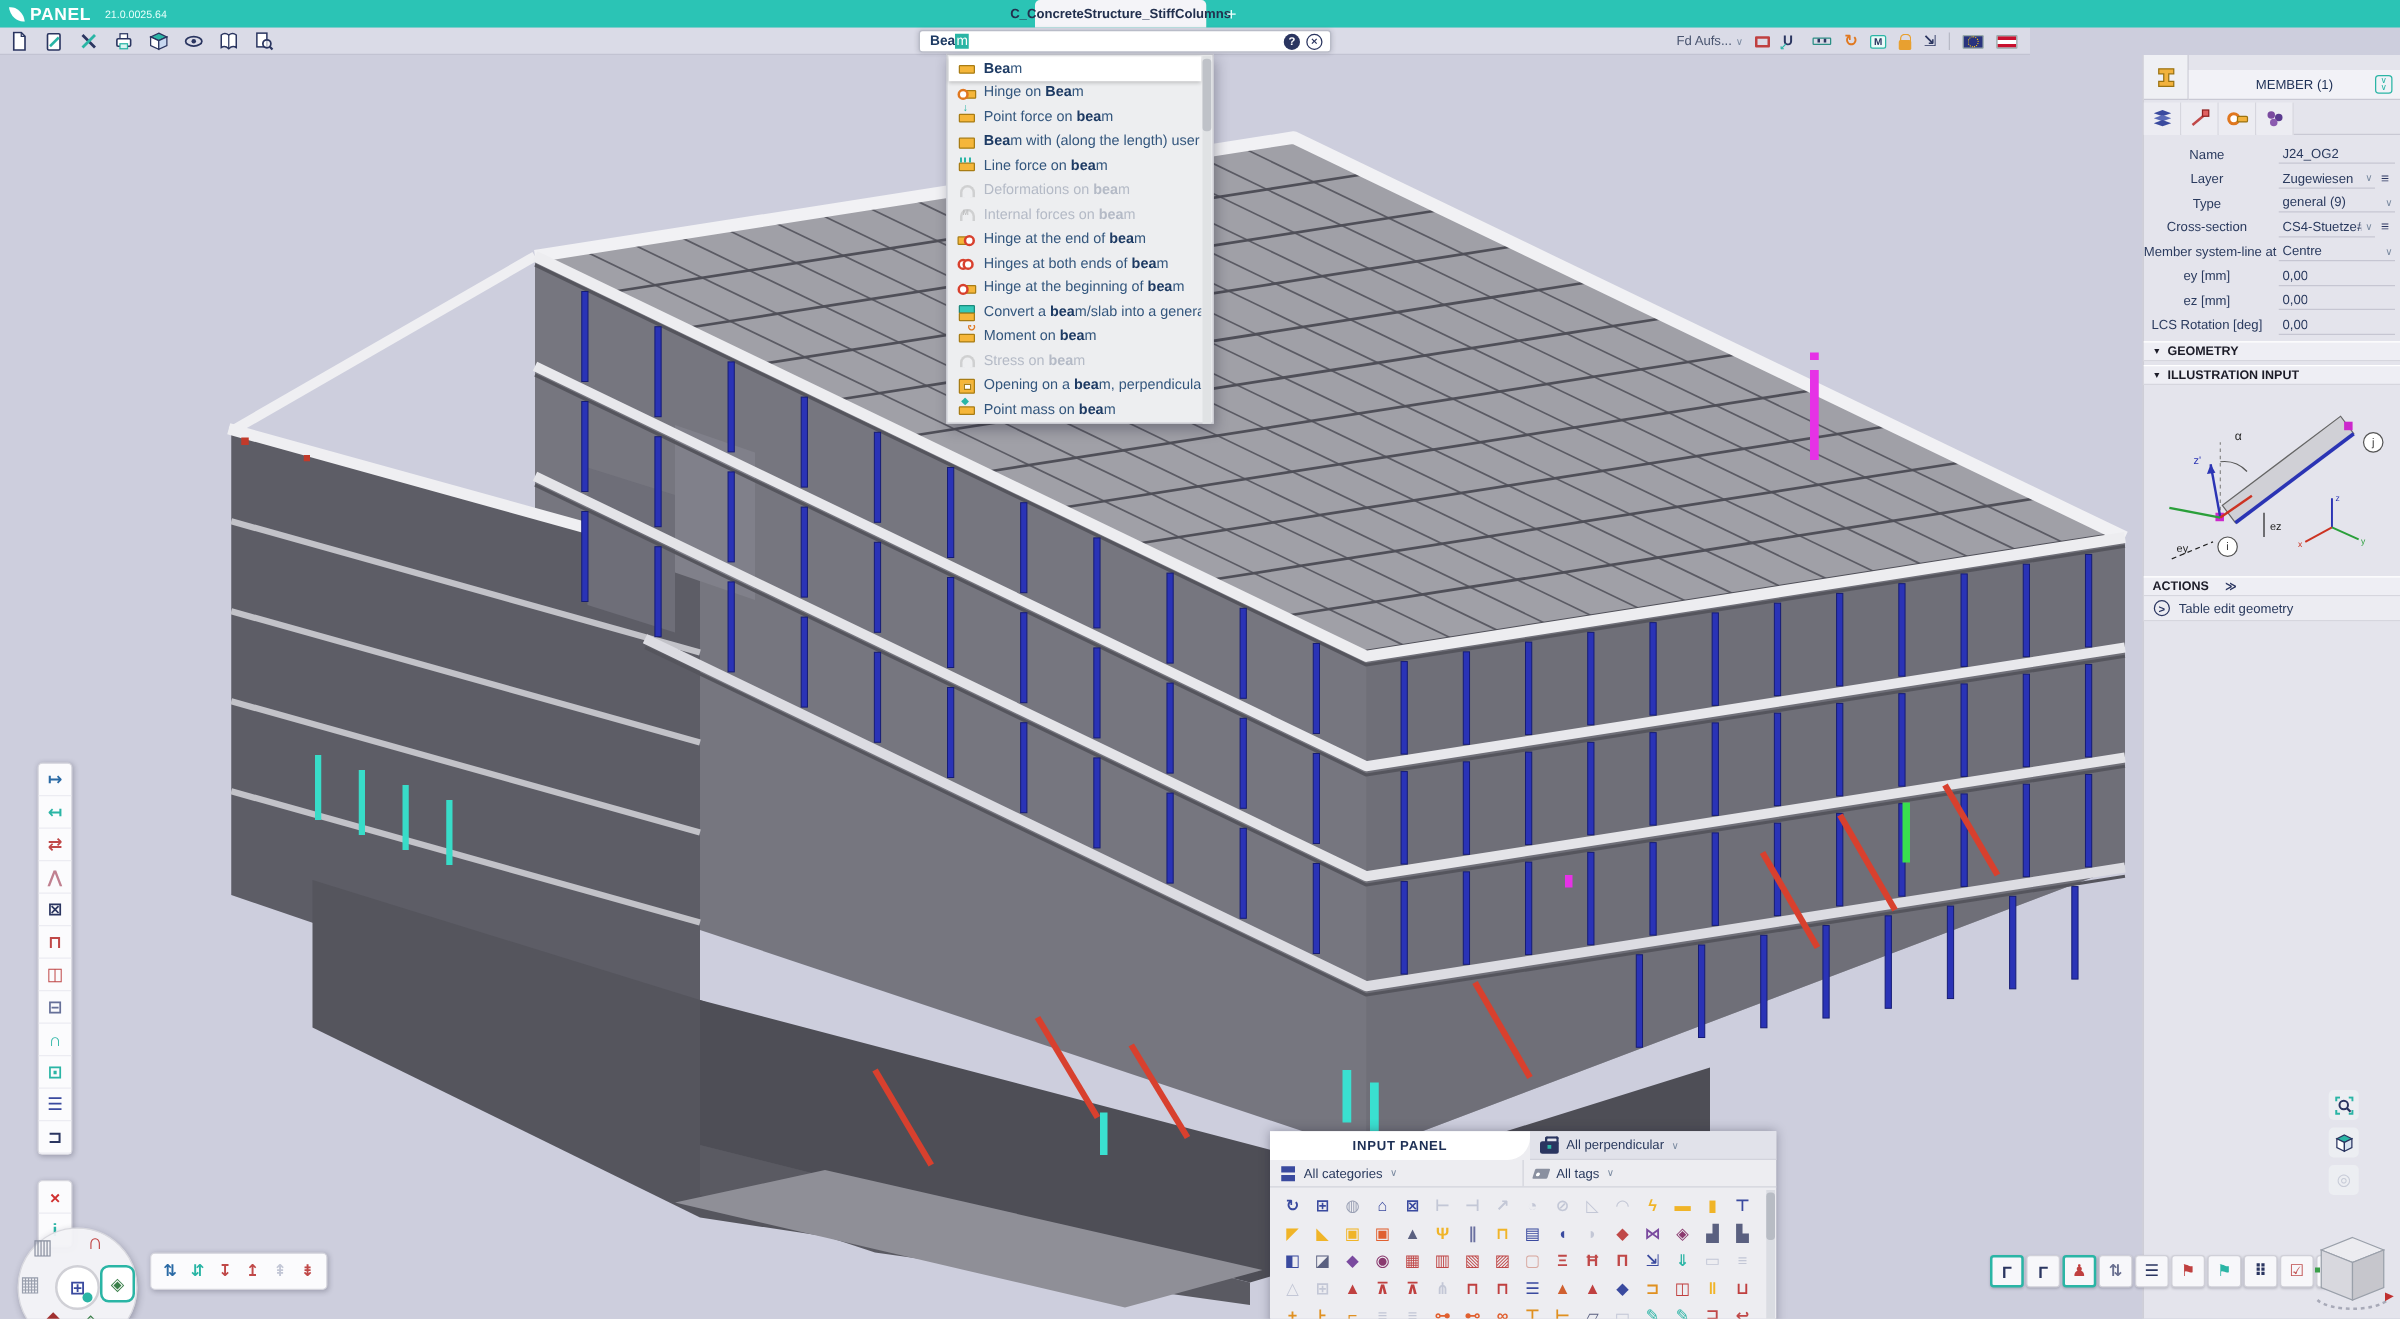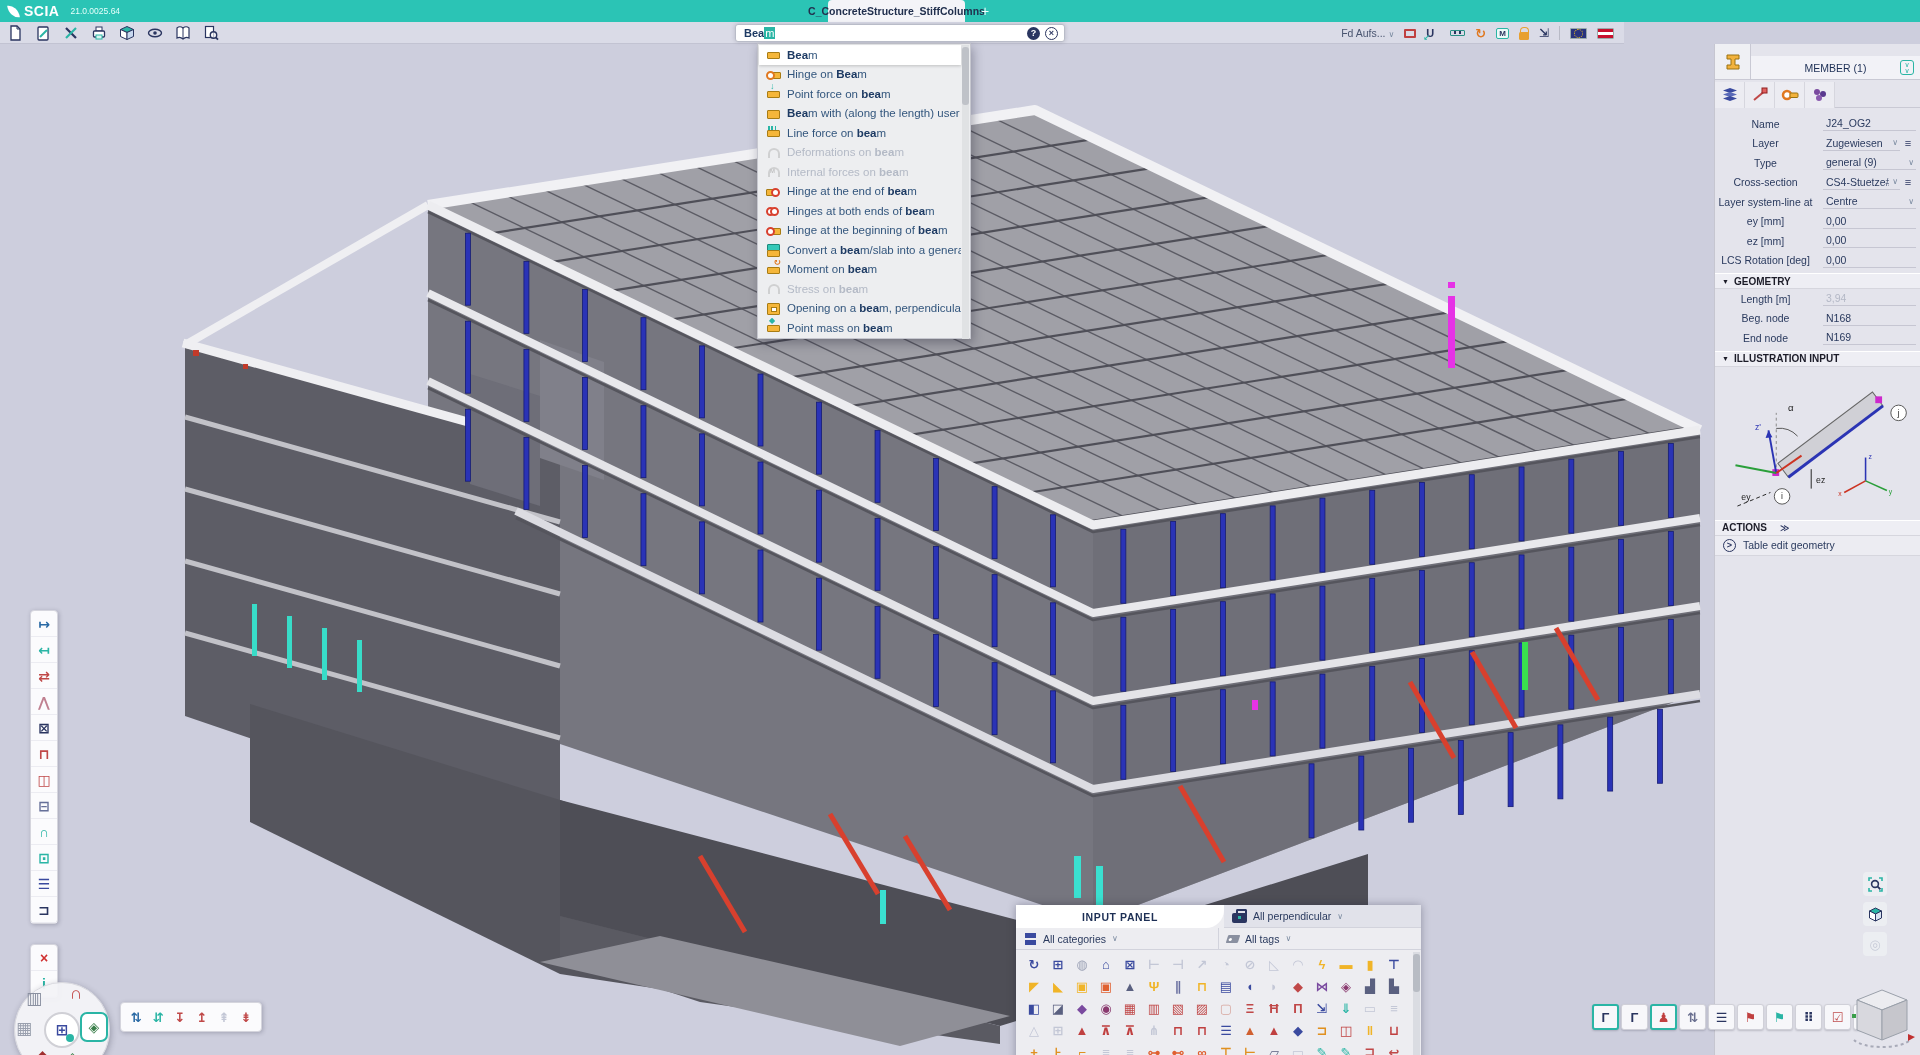--- a/index.html
+++ b/index.html
@@ -315,21 +315,21 @@
   <rect x="1448" y="252" width="7" height="72" fill="#e632e6"></rect>
       <rect x="1448" y="238" width="7" height="6" fill="#e632e6"></rect>
   <rect x="1252" y="656" width="6" height="10" fill="#e632e6"></rect>
   <rect x="1522" y="598" width="6" height="48" fill="#39e04e"></rect>
 </svg>
 </div>
 
 <div class="topbar">
   <div class="brand">
     <span class="leaf"></span>
-    <b>SCIA</b>
+    <b>PANEL</b>
     <span class="ver">21.0.0025.64</span>
   </div>
   <div class="doc-tab">
       <span>C_ConcreteStructure_StiffColumns</span>
     </div>
   <div class="new-tab">+</div>
 </div>
 
 <div class="menubar">
   <div class="mb-left">
@@ -714,21 +714,21 @@
         </div>
         <div class="prow">
           <span class="plabel">Cross-section</span>
           <span class="pval">
             <span>CS4-Stuetze#5</span>
             <i class="chev">∨</i>
           </span>
           <span class="pset">≡</span>
         </div>
         <div class="prow">
-          <span class="plabel">Layer system-line at</span>
+          <span class="plabel">Member system-line at</span>
           <span class="pval">
             <span>Centre</span>
             <i class="chev">∨</i>
           </span>
         </div>
         <div class="prow">
           <span class="plabel">ey [mm]</span>
           <span class="pval">
             <span>0,00</span>
           </span>
@@ -742,40 +742,20 @@
         <div class="prow">
           <span class="plabel">LCS Rotation [deg]</span>
           <span class="pval">
             <span>0,00</span>
           </span>
         </div>
       </div>
     <div class="psec">
         <i>▼</i>
         <span>GEOMETRY</span>
-      </div>
-    <div>
-        <div class="prow">
-          <span class="plabel">Length [m]</span>
-          <span class="pval pdis">
-            <span>3,94</span>
-          </span>
-        </div>
-        <div class="prow">
-          <span class="plabel">Beg. node</span>
-          <span class="pval">
-            <span>N168</span>
-          </span>
-        </div>
-        <div class="prow">
-          <span class="plabel">End node</span>
-          <span class="pval">
-            <span>N169</span>
-          </span>
-        </div>
       </div>
     <div class="psec">
         <i>▼</i>
         <span>ILLUSTRATION INPUT</span>
       </div>
     <div class="illus">
       <svg width="200" height="142" viewBox="0 0 206 144">
         <g transform="rotate(-37 115 65)">
           <rect x="55" y="56" width="122" height="18" fill="#d0d0d6" stroke="#666"></rect>
           <line x1="55" y1="74" x2="177" y2="74" stroke="#2b34b4" stroke-width="3"></line>

